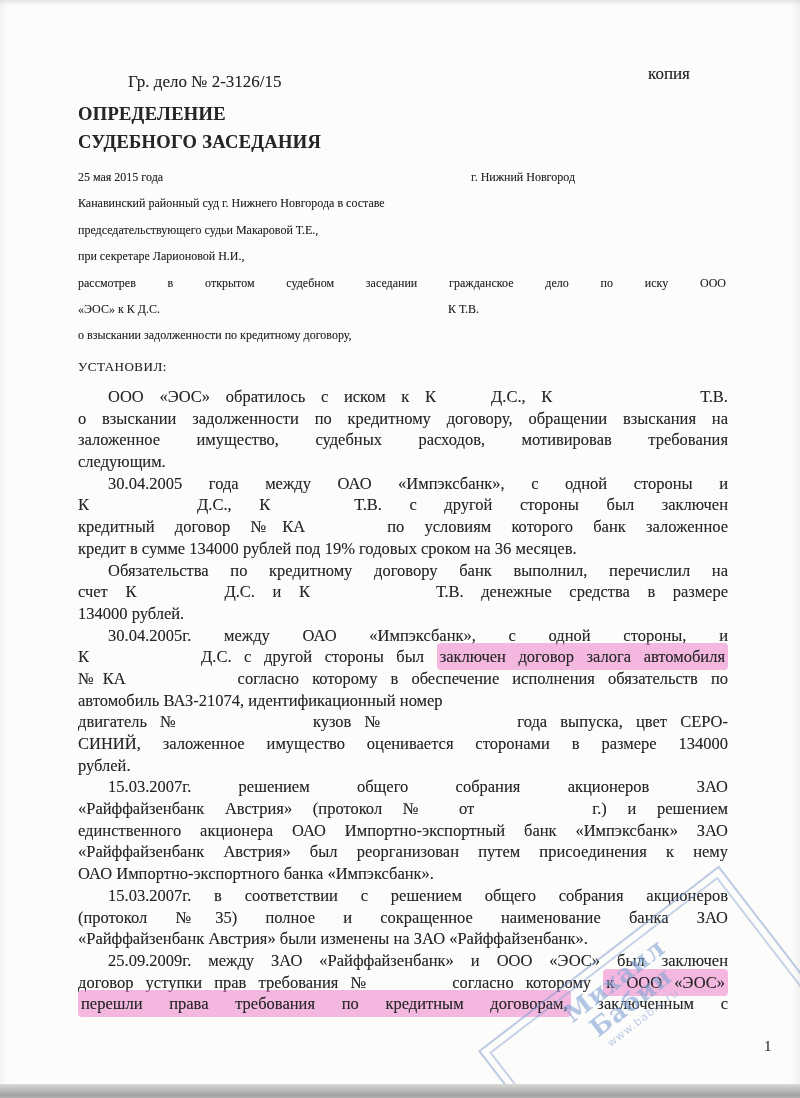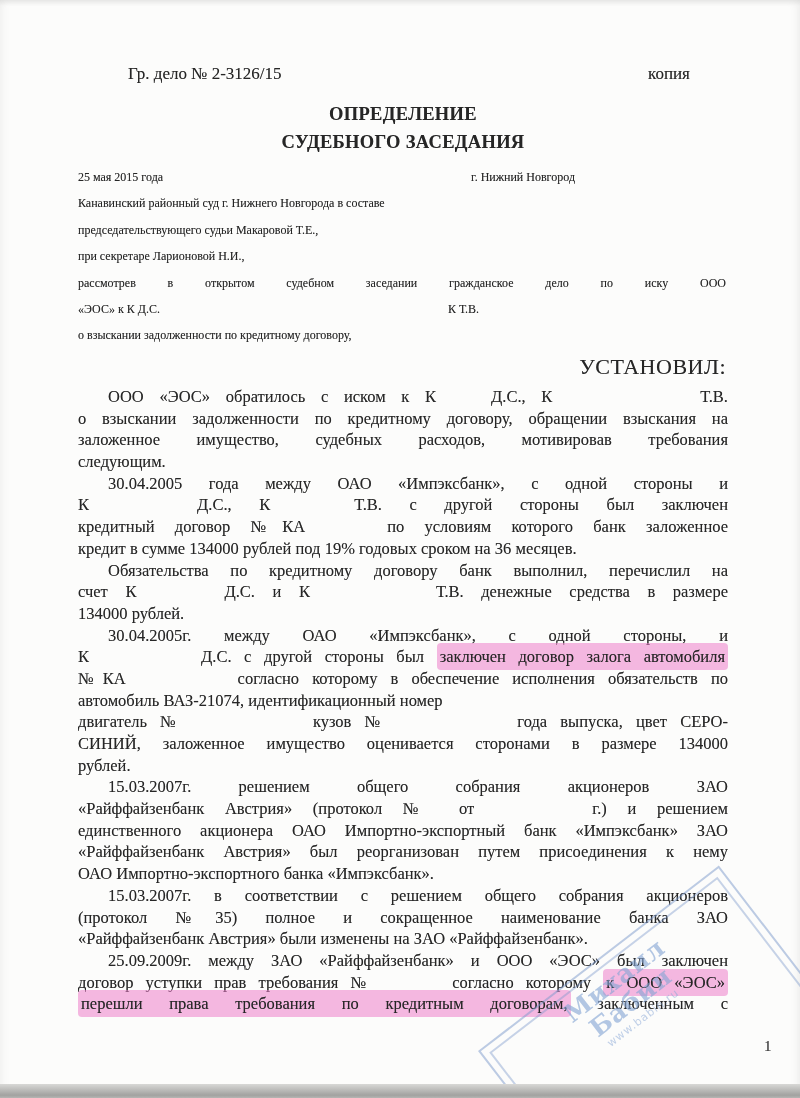--- a/index.html
+++ b/index.html
@@ -7,30 +7,30 @@
     width:800px;height:1098px;position:relative;overflow:hidden;
     background:#fcfcfb;
     font-family:"Liberation Serif","DejaVu Serif",serif;
     color:#262626;
   }
   .page{position:absolute;inset:0;overflow:hidden;
     box-shadow:inset -3px 0 8px rgba(0,0,0,.05), inset 3px 0 8px rgba(0,0,0,.04);}
   .txt{text-shadow:0 0 .5px rgba(40,40,40,.38);}
   
   .header-row{position:absolute;top:64px;left:78px;width:650px;font-size:17px;}
-  .case-no{position:absolute;left:50px;top:0;}
+  .case-no{position:absolute;left:50px;top:8px;}
   .copy-label{position:absolute;left:570px;top:0;}
   
-  .doc-title{position:absolute;top:100px;left:78px;width:650px;text-align:center;
+  .doc-title{position:absolute;top:100px;left:78px;width:650px;
     font-weight:bold;font-size:18.5px;line-height:28px;letter-spacing:.3px;}
   
   .preamble{position:absolute;top:164px;left:78px;width:648px;font-size:12px;}
   .preamble .line{line-height:26.4px;height:26.4px;}
   .ustanovil{position:absolute;top:351px;left:78px;width:648px;height:32px;
-    text-align:right;font-size:22px;letter-spacing:.5px;line-height:32px;}
+    text-align:left;font-size:13px;letter-spacing:.5px;line-height:32px;}
   .body-block{position:absolute;top:386px;left:78px;width:650px;font-size:16.5px;}
   .body-block .line{line-height:21.7px;height:21.7px;}
   .line{position:relative;text-align:left;}
   .line.j{text-align:justify;text-align-last:justify;}
   .line.c{text-align:left;}
   .line.ind{text-indent:30px;}
   .gap{display:inline-block;height:1px;}
   .hl{background:rgba(236,126,202,.55);border-radius:4px;padding:4px 3px;
       box-decoration-break:clone;}
   

